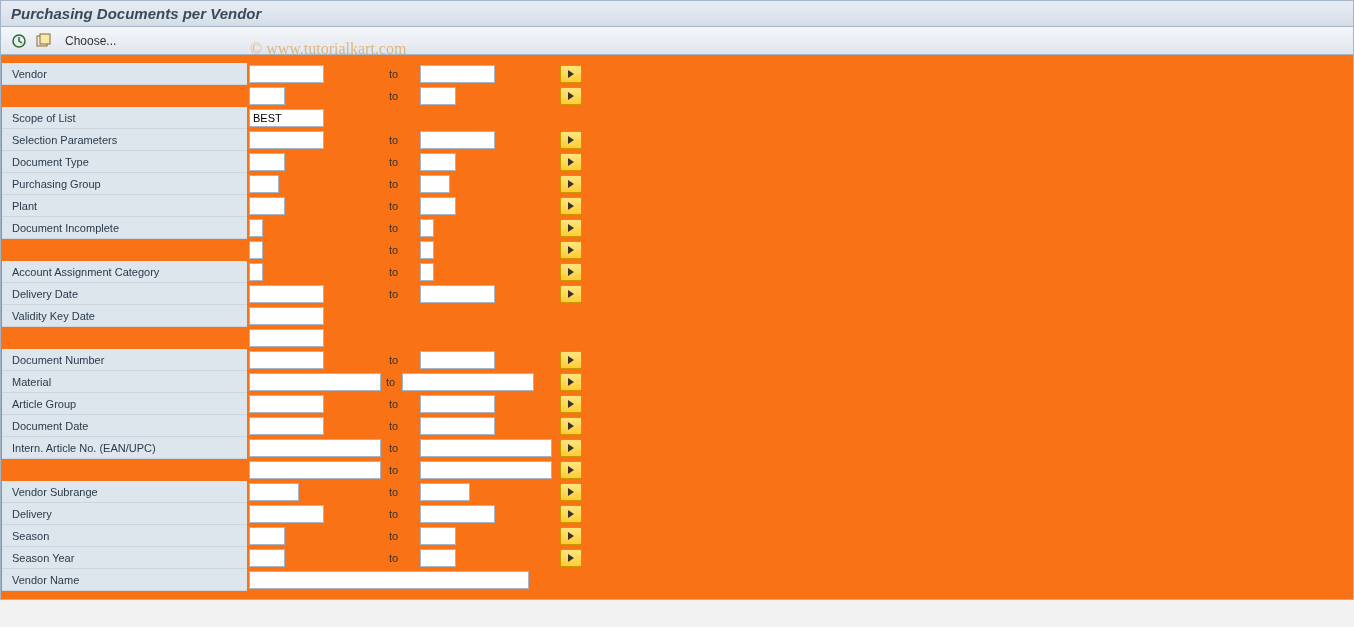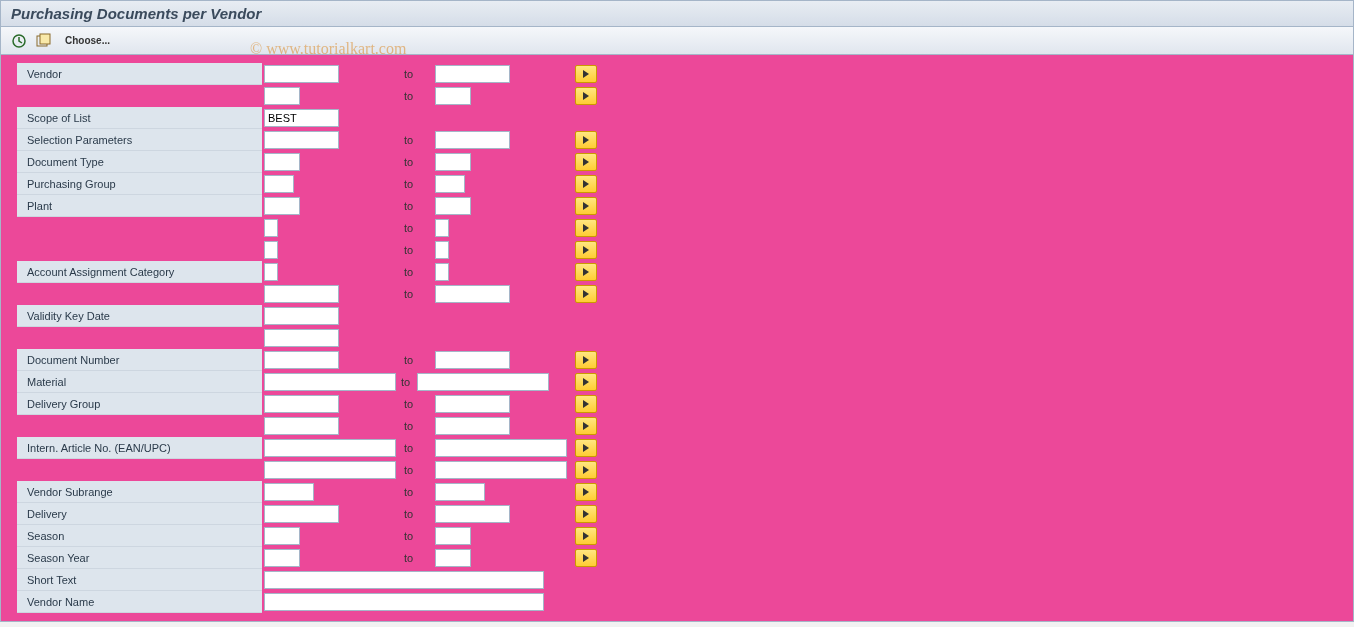--- a/index.html
+++ b/index.html
@@ -31,41 +31,40 @@
     }
     .toolbar-icon {
       width: 16px;
       height: 16px;
       cursor: pointer;
       display: inline-flex;
       align-items: center;
       justify-content: center;
     }
     .toolbar-choose {
-      font-size: 10px;
+      font-size: 12px;
       color: #333;
       cursor: pointer;
       padding: 2px 6px;
-      font-weight: bold;
     }
     .watermark {
       position: absolute;
       top: 40px;
       left: 250px;
       font-size: 16px;
       color: rgba(220, 130, 20, 0.5);
       font-family: Georgia, serif;
       pointer-events: none;
       z-index: 100;
     }
     .form-area {
-      background: #ec4899;
+      background: #f97316;
       border: 1px solid #a5b5c8;
       border-top: none;
-      padding: 8px 0 8px 16px;
+      padding: 8px 0 8px 1px;
     }
     .form-row {
       display: flex;
       align-items: center;
       height: 22px;
       position: relative;
     }
     .row-label {
       width: 245px;
       padding: 2px 6px 2px 10px;
@@ -190,20 +189,21 @@
     <div class="form-row">
       <div class="row-label">Plant</div>
       <div class="input-cell in-a" style="left: 247px;"><input type="text" style="width: 36px;"></div>
       <div class="to-label">to</div>
       <div class="input-cell" style="left: 418px;"><input type="text" style="width: 36px;"></div>
       <div class="multi-btn">
         <div class="arrow-right"></div>
       </div>
     </div>
     <div class="form-row">
+      <div class="row-label">Document Incomplete</div>
       <div class="input-cell in-a" style="left: 247px;"><input type="text" style="width: 14px;"></div>
       <div class="to-label">to</div>
       <div class="input-cell" style="left: 418px;"><input type="text" style="width: 14px;"></div>
       <div class="multi-btn">
         <div class="arrow-right"></div>
       </div>
     </div>
     <div class="form-row">
       <div class="input-cell in-a" style="left: 247px;"><input type="text" style="width: 14px;"></div>
       <div class="to-label">to</div>
@@ -215,20 +215,21 @@
     <div class="form-row">
       <div class="row-label">Account Assignment Category</div>
       <div class="input-cell in-a" style="left: 247px;"><input type="text" style="width: 14px;"></div>
       <div class="to-label">to</div>
       <div class="input-cell" style="left: 418px;"><input type="text" style="width: 14px;"></div>
       <div class="multi-btn">
         <div class="arrow-right"></div>
       </div>
     </div>
     <div class="form-row">
+      <div class="row-label">Delivery Date</div>
       <div class="input-cell in-a" style="left: 247px;"><input type="text" style="width: 75px;"></div>
       <div class="to-label">to</div>
       <div class="input-cell" style="left: 418px;"><input type="text" style="width: 75px;"></div>
       <div class="multi-btn">
         <div class="arrow-right"></div>
       </div>
     </div>
     <div class="form-row">
       <div class="row-label">Validity Key Date</div>
       <div class="input-cell in-a" style="left: 247px;"><input type="text" style="width: 75px;"></div>
@@ -248,29 +249,30 @@
     <div class="form-row">
       <div class="row-label">Material</div>
       <div class="input-cell in-a" style="left: 247px;"><input type="text" style="width: 132px;"></div>
       <div class="to-label" style="left: 384px;">to</div>
       <div class="input-cell" style="left: 400px;"><input type="text" style="width: 132px;"></div>
       <div class="multi-btn">
         <div class="arrow-right"></div>
       </div>
     </div>
     <div class="form-row">
-      <div class="row-label">Delivery Group</div>
-      <div class="input-cell in-a" style="left: 247px;"><input type="text" style="width: 75px;"></div>
-      <div class="to-label">to</div>
-      <div class="input-cell" style="left: 418px;"><input type="text" style="width: 75px;"></div>
-      <div class="multi-btn">
-        <div class="arrow-right"></div>
-      </div>
-    </div>
-    <div class="form-row">
+      <div class="row-label">Article Group</div>
+      <div class="input-cell in-a" style="left: 247px;"><input type="text" style="width: 75px;"></div>
+      <div class="to-label">to</div>
+      <div class="input-cell" style="left: 418px;"><input type="text" style="width: 75px;"></div>
+      <div class="multi-btn">
+        <div class="arrow-right"></div>
+      </div>
+    </div>
+    <div class="form-row">
+      <div class="row-label">Document Date</div>
       <div class="input-cell in-a" style="left: 247px;"><input type="text" style="width: 75px;"></div>
       <div class="to-label">to</div>
       <div class="input-cell" style="left: 418px;"><input type="text" style="width: 75px;"></div>
       <div class="multi-btn">
         <div class="arrow-right"></div>
       </div>
     </div>
     <div class="form-row">
       <div class="row-label">Intern. Article No. (EAN/UPC)</div>
       <div class="input-cell in-a" style="left: 247px;"><input type="text" style="width: 132px;"></div>
@@ -318,20 +320,16 @@
     <div class="form-row">
       <div class="row-label">Season Year</div>
       <div class="input-cell in-a" style="left: 247px;"><input type="text" style="width: 36px;"></div>
       <div class="to-label">to</div>
       <div class="input-cell" style="left: 418px;"><input type="text" style="width: 36px;"></div>
       <div class="multi-btn">
         <div class="arrow-right"></div>
       </div>
     </div>
     <div class="form-row">
-      <div class="row-label">Short Text</div>
-      <div class="input-cell in-a" style="left: 247px;"><input type="text" style="width: 280px;"></div>
-    </div>
-    <div class="form-row">
       <div class="row-label">Vendor Name</div>
       <div class="input-cell in-a" style="left: 247px;"><input type="text" style="width: 280px;"></div>
     </div>
   </div>
 
 </body></html>

